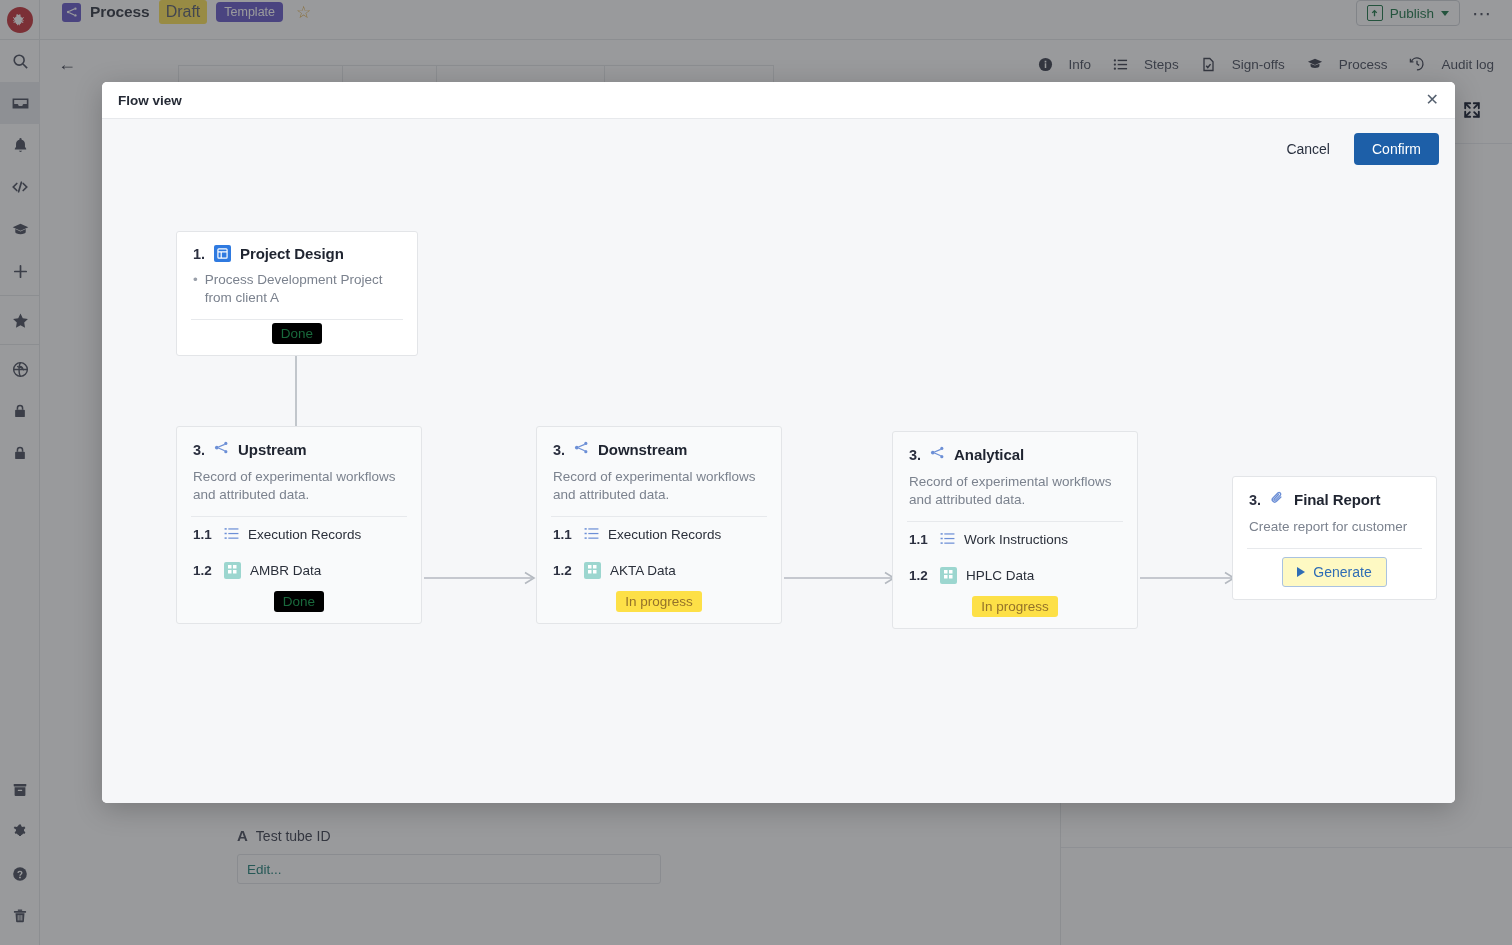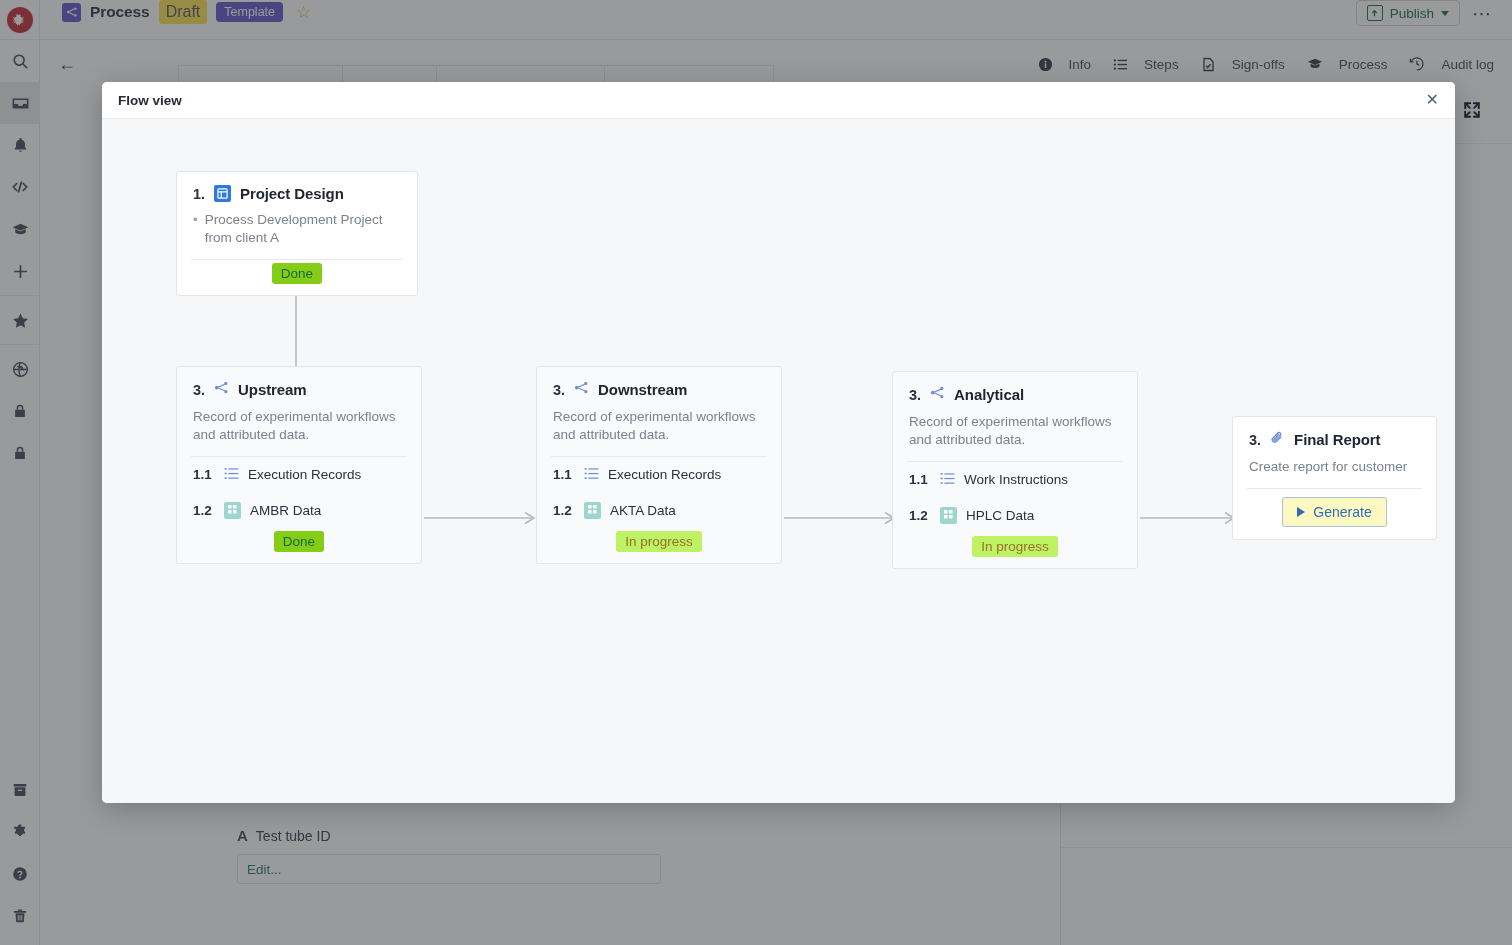--- a/index.html
+++ b/index.html
@@ -116,22 +116,22 @@
   .card-name { font-size: 15px; font-weight: 700; color: #1f2430; letter-spacing: -0.1px; }
   .card-desc { font-size: 13.5px; color: #7b828e; line-height: 1.32; padding: 0 16px 12px 16px; }
   .card-desc.bullet { display: flex; gap: 7px; padding-left: 16px; }
   .card-desc.bullet .dot { color: #9aa0aa; line-height: 1.3; }
   .card-divider { height: 1px; background: #e7e9ec; margin: 0 14px; }
   .sub-row { display: flex; align-items: center; gap: 9px; padding: 9px 16px 9px 16px; font-size: 13.5px; }
   .sub-num { font-weight: 700; color: #2c3040; min-width: 22px; }
   .sub-label { color: #2a2f3a; }
   .badge-wrap { display: flex; justify-content: center; padding: 3px 0 11px 0; }
   .badge { font-size: 13.5px; border-radius: 3px; padding: 3px 9px; }
-  .badge.done { color: #19693c; background: #84cc16; }
-  .badge.progress { color: #94722a; background: #bef264; }
+  .badge.done { color: #19693c; background: #000000; }
+  .badge.progress { color: #94722a; background: #fde047; }
   .gen-wrap { display: flex; justify-content: center; padding: 8px 0 12px 0; }
   .gen-btn { display: flex; align-items: center; gap: 8px; border: 1px solid #a9c2e0;
              border-radius: 3px; padding: 6px 14px; font-size: 14px; color: #2f6db5; background: #fef9c3; }
   .play-tri { width: 0; height: 0; border-left: 8px solid #2f6db5;
               border-top: 5px solid transparent; border-bottom: 5px solid transparent; }
 
   
   .conn { position: absolute; }
   .conn svg { display: block; overflow: visible; }
 
@@ -350,20 +350,24 @@
       <path d="M3.6 3.6l4.2 4.2M16.4 3.6l-4.2 4.2M16.4 16.4l-4.2-4.2M3.6 16.4l4.2-4.2"></path>
     </svg>
   </div>
 
   <div class="modal">
     <div class="modal-head">
       <span class="modal-title">Flow view</span>
       <span class="modal-close">✕</span>
     </div>
 
+    <div class="modal-actions">
+      <div class="btn-cancel">Cancel</div>
+      <div class="btn-confirm">Confirm</div>
+    </div>
 
     <div class="flow-canvas">
 
       <div class="conn" style="left:180px; top:160px;">
         <svg width="30" height="110">
           <path d="M14 0 L14 96" stroke="#b4b9c0" stroke-width="1.6" fill="none"></path>
           <path d="M8.5 90 L14 99 L19.5 90" stroke="#b4b9c0" stroke-width="1.6" fill="none"></path>
         </svg>
       </div>
       <div class="conn" style="left:322px; top:392px;">

